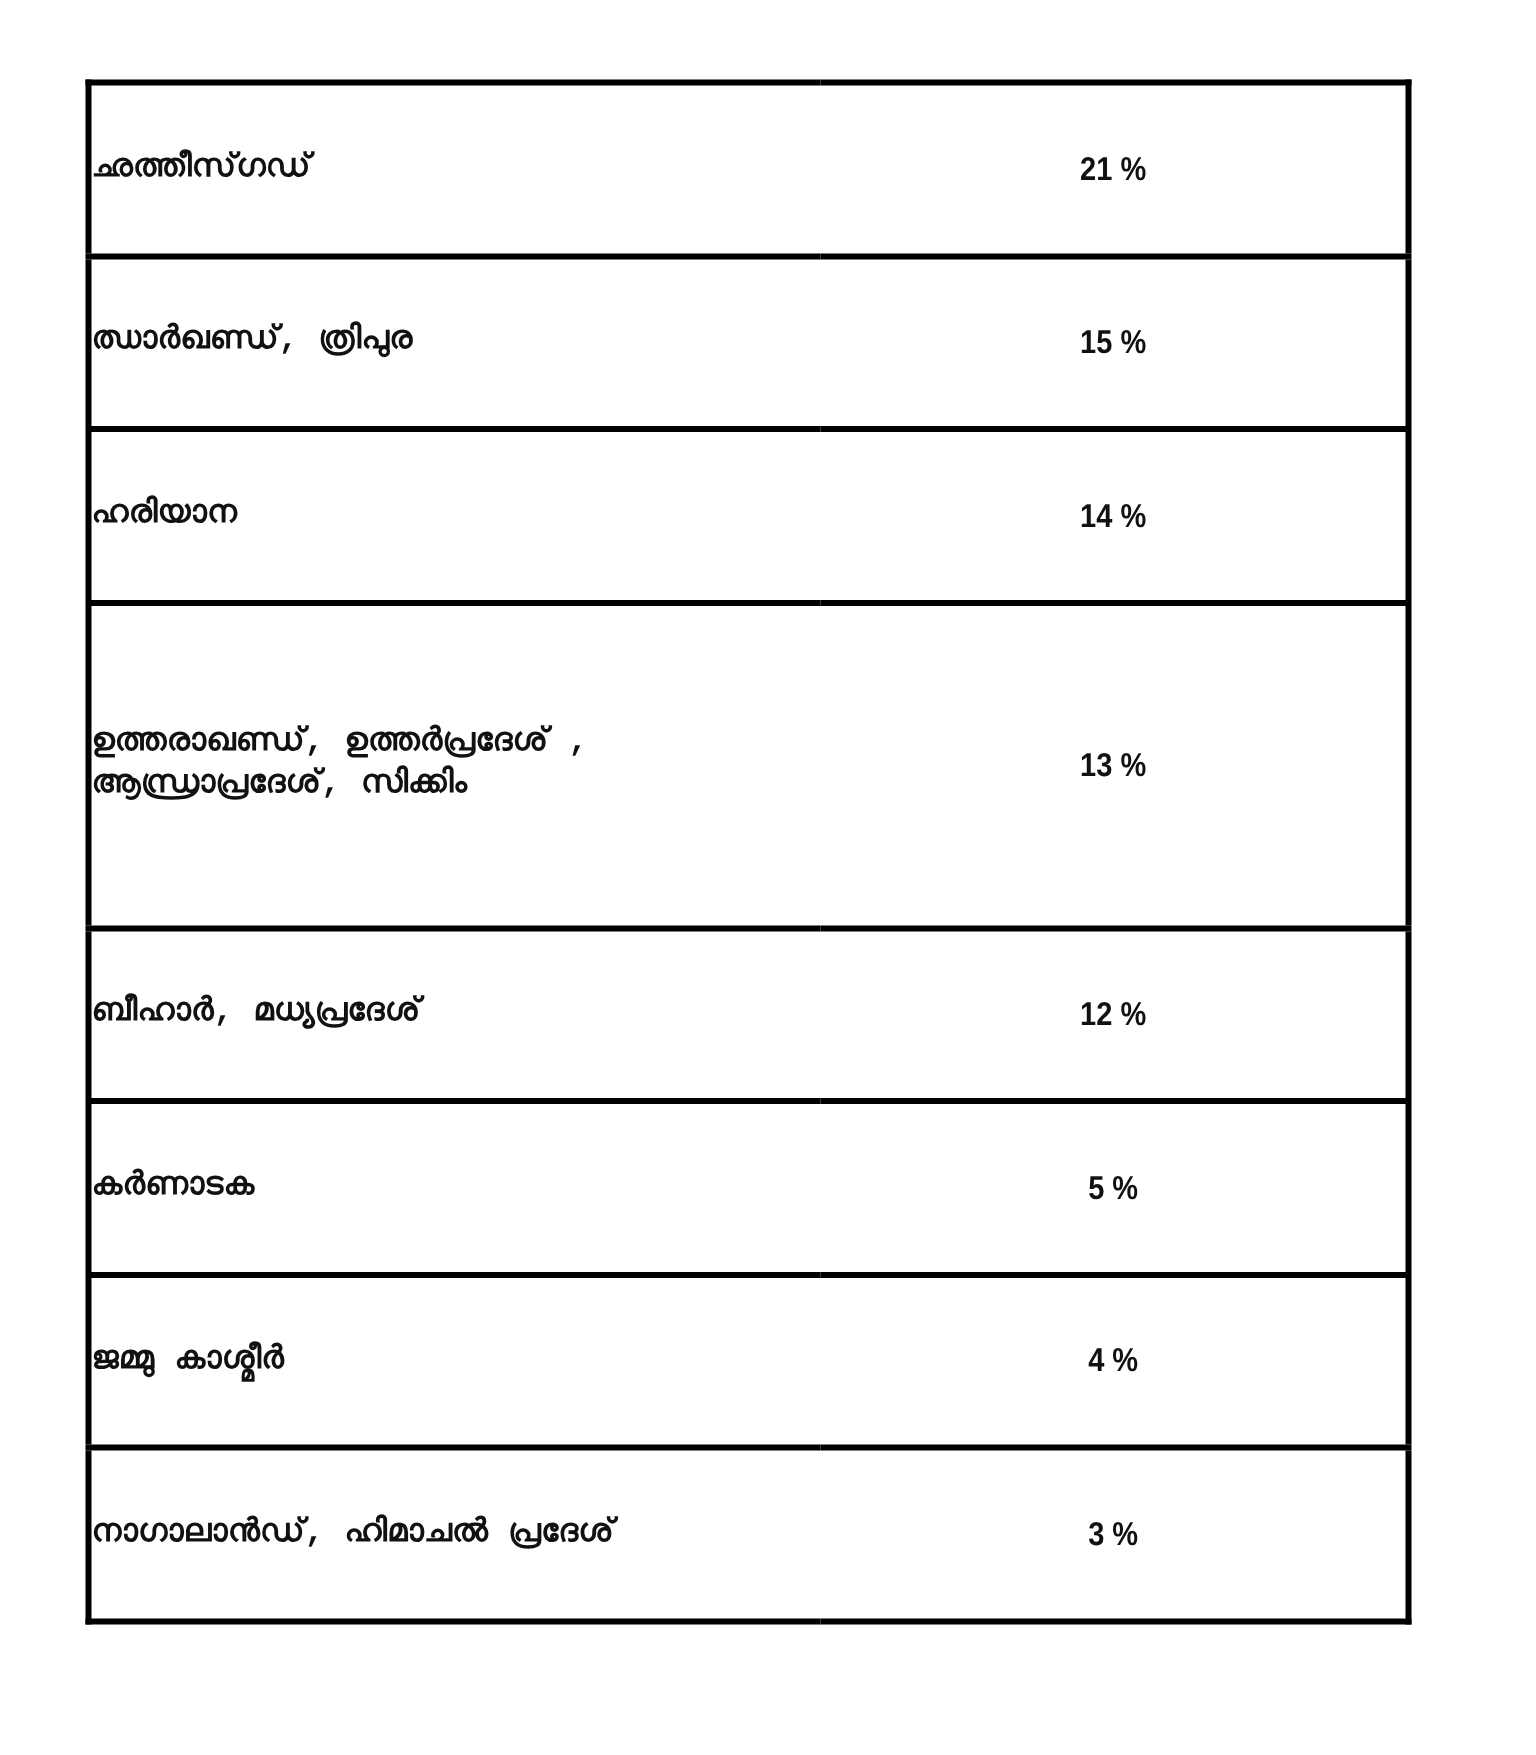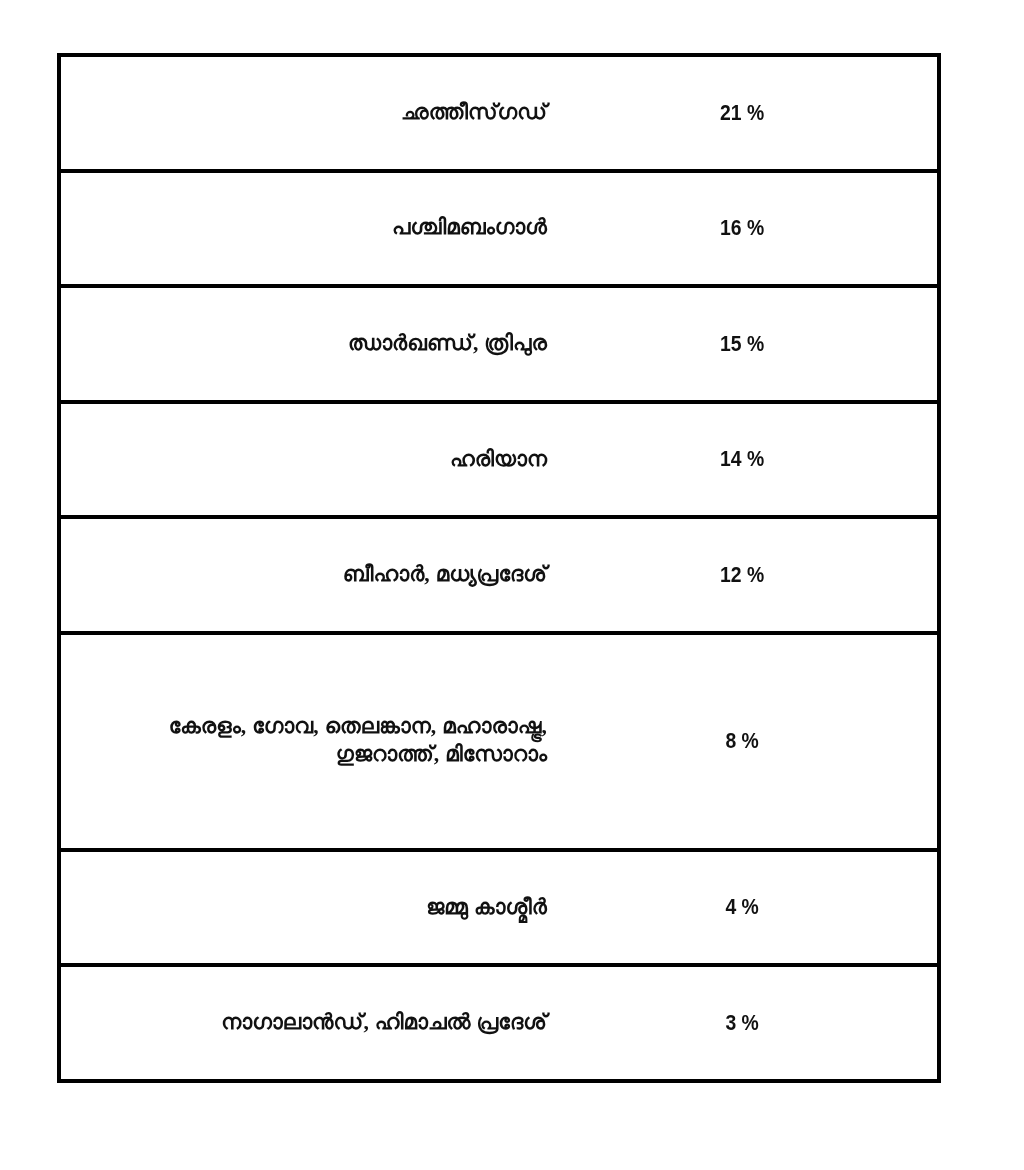--- a/index.html
+++ b/index.html
@@ -44,27 +44,27 @@
   table.data-table td {
     border: none;
     vertical-align: middle;
     padding: 0;
   }
 
   td.region-cell {
     width: 486px;
     border-right: 4px solid #000000;
     padding: 6px 10px 6px 35px;
-    text-align: right;
+    text-align: left;
     font-weight: bold;
     font-size: 21.5px;
     line-height: 1.30;
     letter-spacing: 0.1px;
     color: #111111;
-    font-family: Liberation Serif, serif;
+    font-family: Liberation Mono, monospace;
     word-spacing: 0.5px;
     margin-left: 20px;
   }
 
   td.pct-cell {
     padding: 6px 8px;
     text-align: center;
     font-weight: bold;
     font-size: 22px;
     line-height: 1.2;
@@ -83,48 +83,48 @@
   <table class="data-table">
     <tbody>
         <tr>
           <td class="region-cell">
             <span class="region-line">ഛത്തീസ്‌ഗഡ്</span>
           </td>
           <td class="pct-cell">21 %</td>
         </tr>
         <tr>
           <td class="region-cell">
-            <span class="region-line">പശ്ചിമബംഗാൾ</span>
-          </td>
-          <td class="pct-cell">16 %</td>
-        </tr>
-        <tr>
-          <td class="region-cell">
             <span class="region-line">ഝാർഖണ്ഡ്, ത്രിപുര</span>
           </td>
           <td class="pct-cell">15 %</td>
         </tr>
         <tr>
           <td class="region-cell">
             <span class="region-line">ഹരിയാന</span>
           </td>
           <td class="pct-cell">14 %</td>
         </tr>
         <tr>
           <td class="region-cell">
+            <span class="region-line">ഉത്തരാഖണ്ഡ്, ഉത്തർപ്രദേശ് ,</span>
+            <span class="region-line">ആന്ധ്രാപ്രദേശ്, സിക്കിം</span>
+          </td>
+          <td class="pct-cell">13 %</td>
+        </tr>
+        <tr>
+          <td class="region-cell">
             <span class="region-line">ബീഹാർ, മധ്യപ്രദേശ്</span>
           </td>
           <td class="pct-cell">12 %</td>
         </tr>
         <tr>
           <td class="region-cell">
-            <span class="region-line">കേരളം, ഗോവ, തെലങ്കാന, മഹാരാഷ്ട്ര,</span>
-            <span class="region-line">ഗുജറാത്ത്, മിസോറാം</span>
+            <span class="region-line">കർണാടക</span>
           </td>
-          <td class="pct-cell">8 %</td>
+          <td class="pct-cell">5 %</td>
         </tr>
         <tr>
           <td class="region-cell">
             <span class="region-line">ജമ്മു കാശ്മീർ</span>
           </td>
           <td class="pct-cell">4 %</td>
         </tr>
         <tr>
           <td class="region-cell">
             <span class="region-line">നാഗാലാൻഡ്, ഹിമാചൽ പ്രദേശ്</span>

